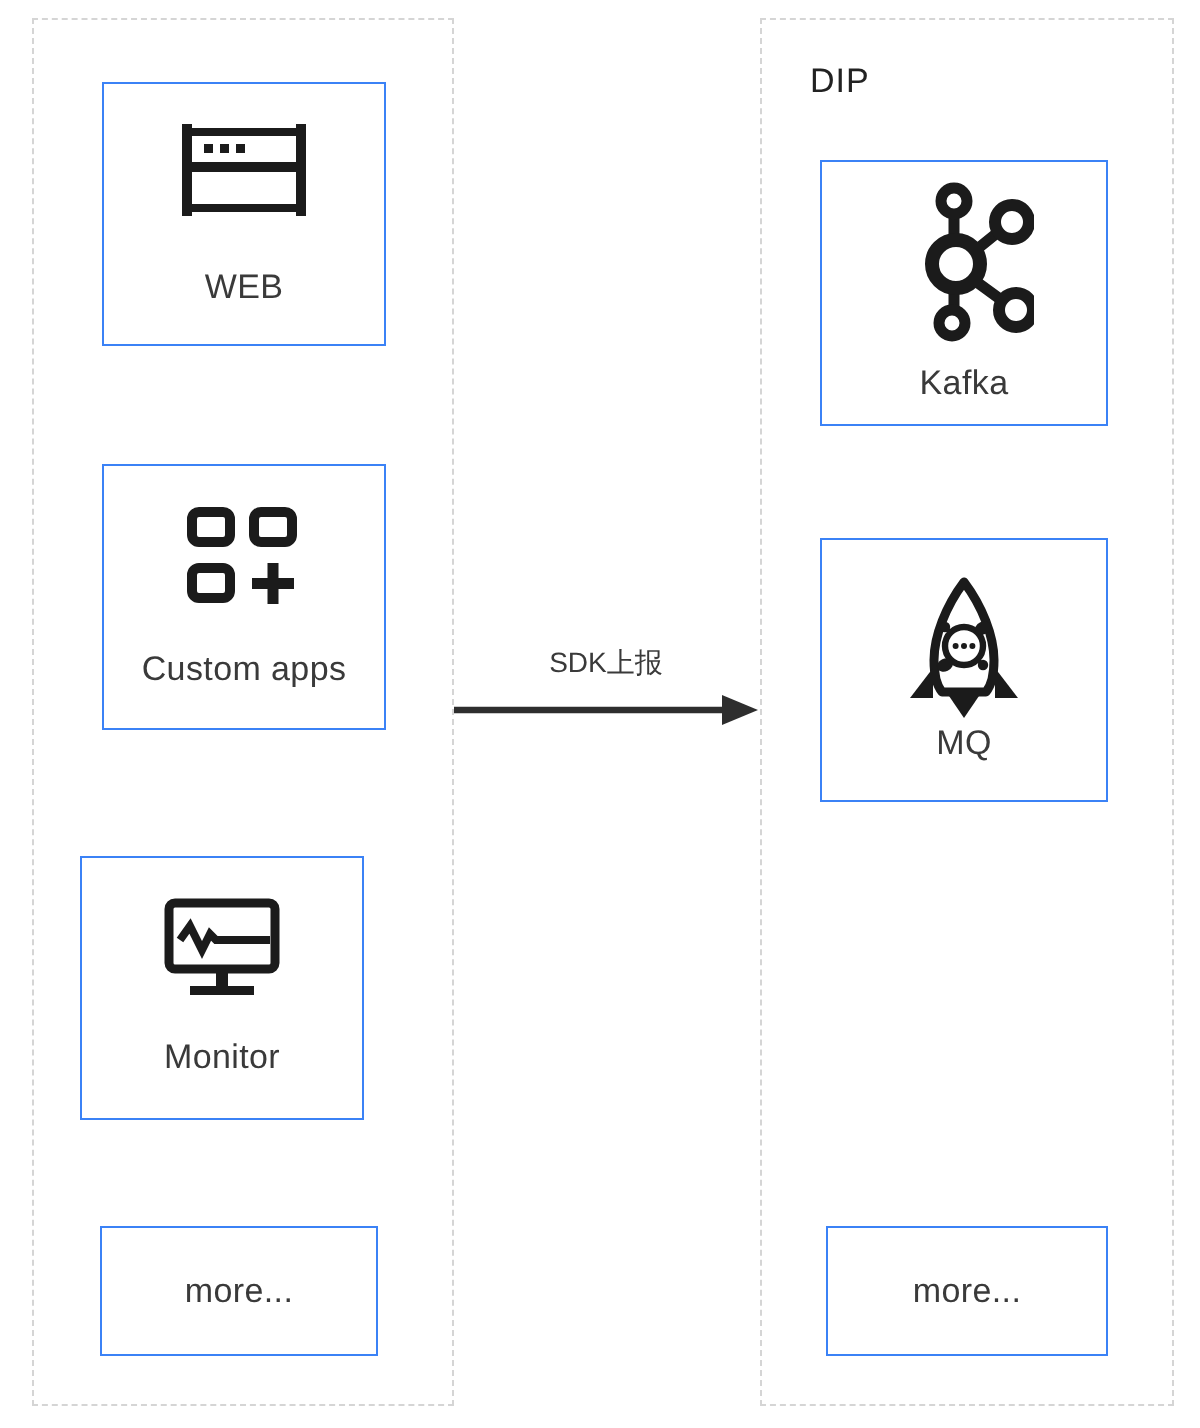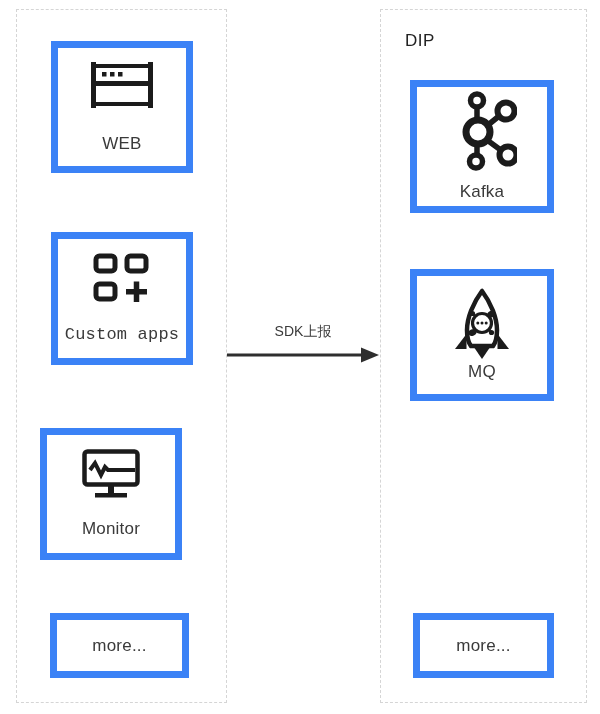--- a/index.html
+++ b/index.html
@@ -10,30 +10,30 @@
   .panel{
     position:absolute;border:1px dashed #d5d5d5;background:#ffffff;box-sizing:border-box;
   }
   .panel-left{left:16px;top:9px;width:211px;height:694px;}
   .panel-right{left:380px;top:9px;width:207px;height:694px;}
   .panel-title{
     position:absolute;left:405px;top:31px;font-size:17px;font-weight:500;
     color:#222222;letter-spacing:0.5px;
   }
   .node{
-    position:absolute;background:#ffffff;border:7px solid #3b82f6;box-sizing:border-box;
+    position:absolute;background:#ffffff;border:1px solid #3b82f6;box-sizing:border-box;
     display:flex;flex-direction:column;align-items:center;justify-content:center;
   }
   .node .icon{color:#1b1b1b;line-height:0;}
   .node-label{
     font-size:17px;color:#3a3a3a;letter-spacing:0.2px;white-space:nowrap;
   }
   
   .n-web{left:51px;top:41px;width:142px;height:132px;gap:24px;}
-  .n-custom{left:51px;top:232px;width:142px;height:133px;gap:18px;font-family:Liberation Mono, monospace;}
+  .n-custom{left:51px;top:232px;width:142px;height:133px;gap:18px;}
   .n-monitor{left:40px;top:428px;width:142px;height:132px;gap:20px;}
   .n-more-left{left:50px;top:613px;width:139px;height:65px;}
   
   .n-kafka{left:410px;top:80px;width:144px;height:133px;gap:11px;}
   .n-mq{left:410px;top:269px;width:144px;height:132px;}
   .n-etl{left:410px;top:445px;width:144px;height:133px;gap:21px;}
   .n-more-right{left:413px;top:613px;width:141px;height:65px;}
   
   .connector-label{
     position:absolute;left:228px;top:323px;width:150px;text-align:center;

